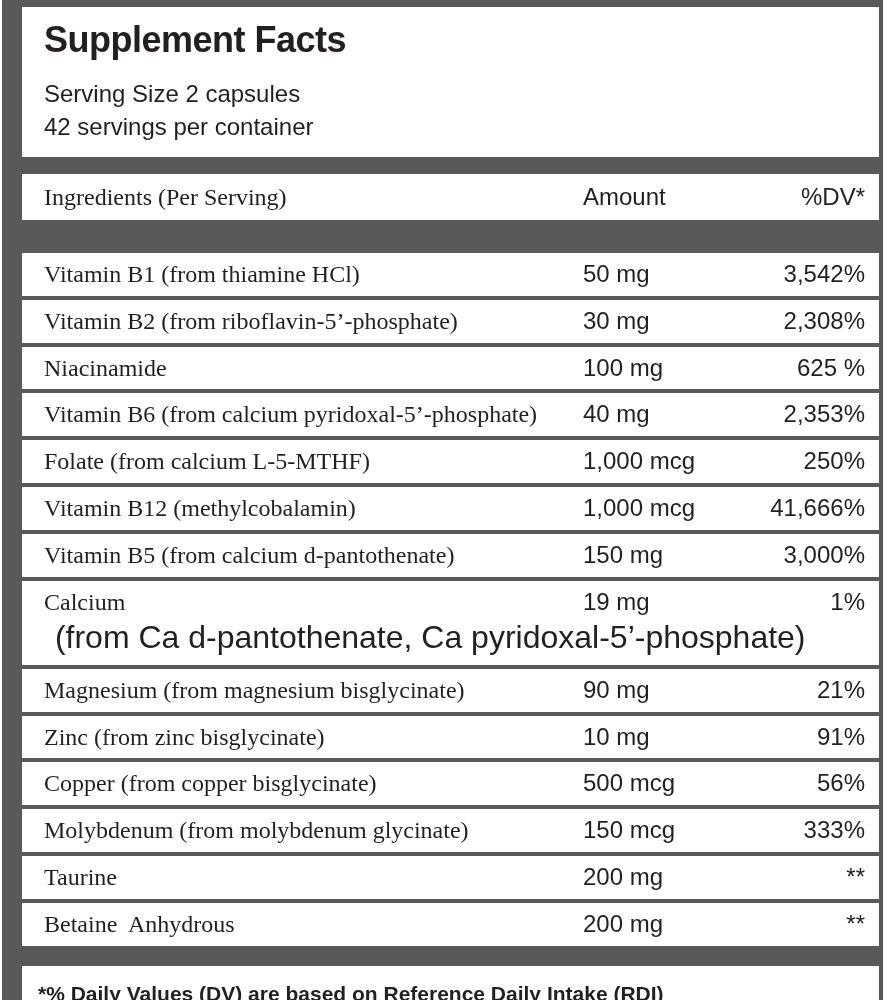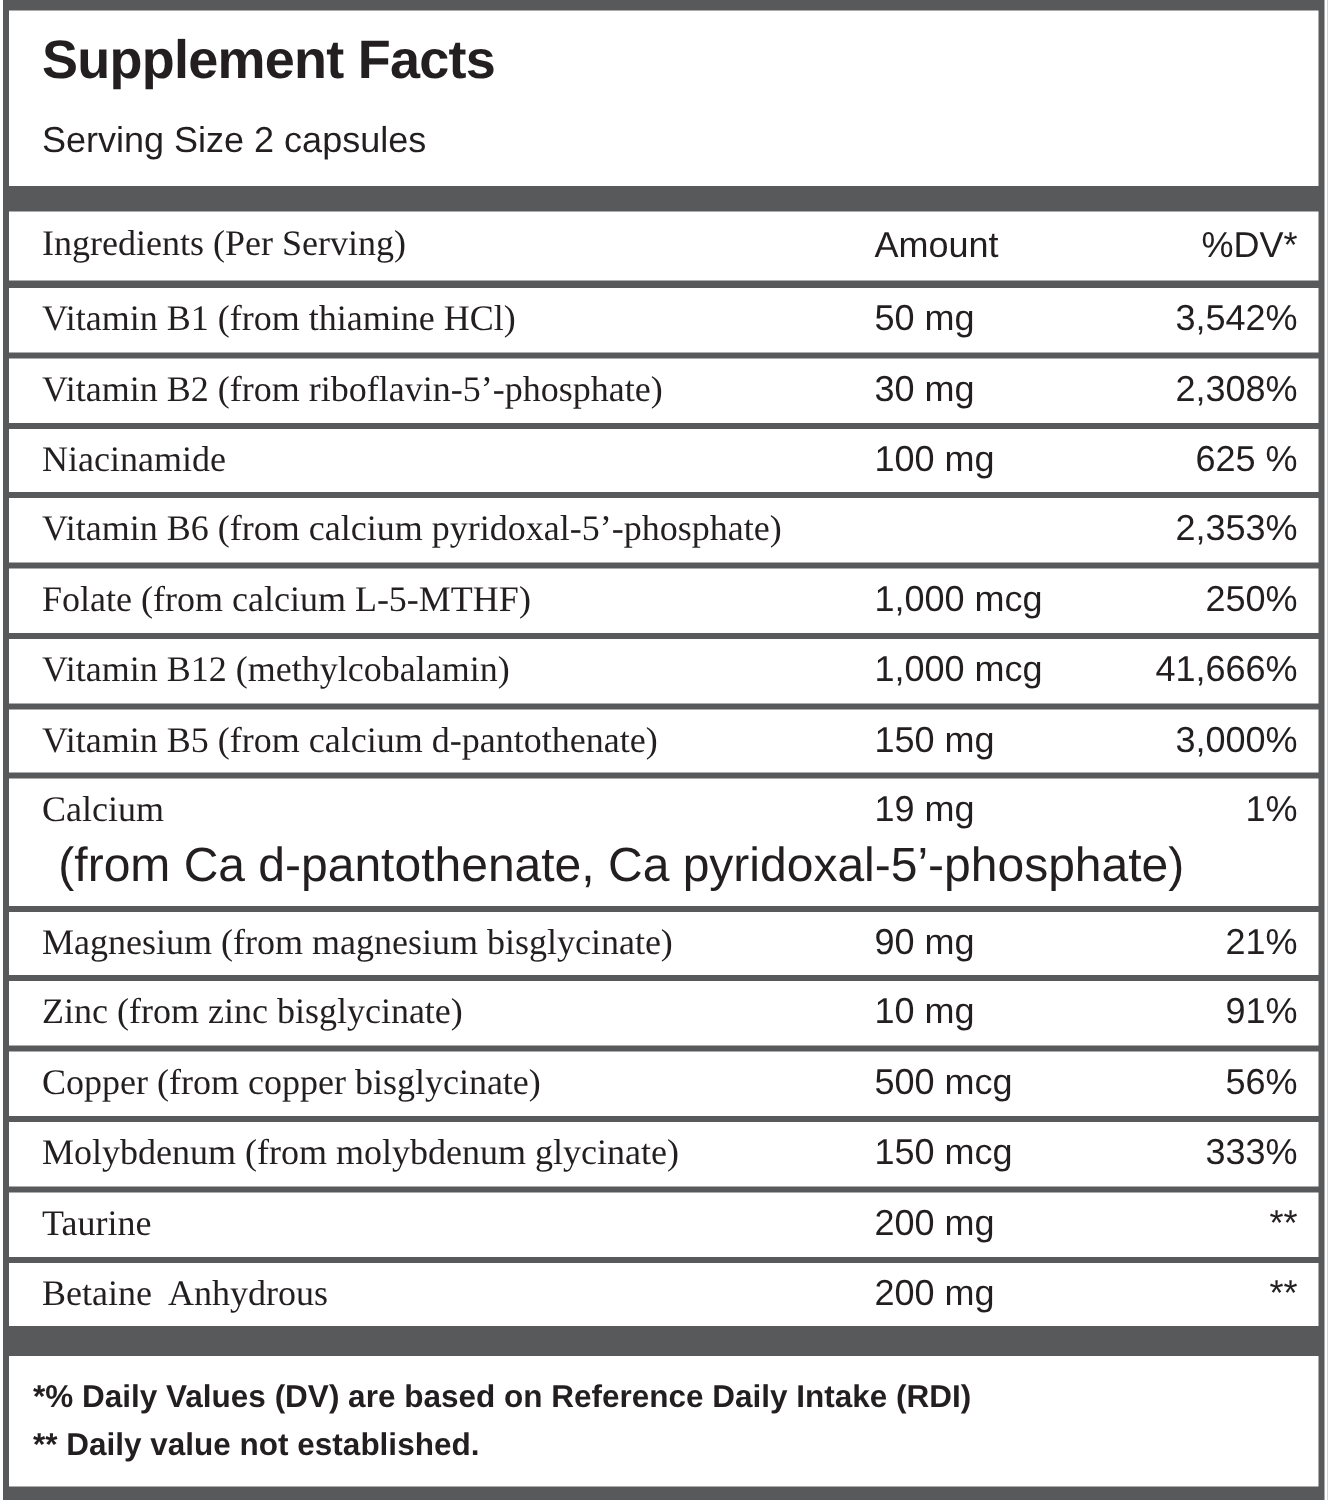--- a/index.html
+++ b/index.html
@@ -9,21 +9,21 @@
     background: #ffffff;
     font-family: "Liberation Sans", sans-serif;
     color: #231f20;
     -webkit-font-smoothing: antialiased;
   }
   .label {
     width: 881px;
     height: 1000px;
     margin-left: 2px;
     background: #58595b;
-    padding: 7px 4px 10px 4px;
+    padding: 7px 4px 10px 20px;
     display: flex;
     flex-direction: column;
   }
   .box { background: #ffffff; }
 
   
   .header-box {
     padding: 14px 20px 14px 22px;
   }
   .title {
@@ -43,21 +43,21 @@
   .col-header-box {
     margin-top: 17px;
     display: flex;
     align-items: center;
     padding: 9px 14px 9px 22px;
     font-size: 24px;
   }
 
   
   .rows-box {
-    margin-top: 5px;
+    margin-top: 33px;
     display: flex;
     flex-direction: column;
     gap: 4px;
   }
   .row {
     background: #ffffff;
     display: flex;
     flex-wrap: wrap;
     align-items: center;
     padding: 7px 14px 7px 22px;
@@ -86,20 +86,21 @@
   .footnote-line { white-space: pre-wrap; }
 </style>
 </head>
 <body>
 
 <div class="label">
 
   <section class="box header-box">
     <h1 class="title">Supplement Facts</h1>
     <div class="serving-line">Serving Size 2 capsules</div>
+    <div class="serving-line">42 servings per container</div>
   </section>
 
   <section class="box col-header-box">
     <div class="cell-name">Ingredients (Per Serving)</div>
     <div class="cell-amount">Amount</div>
     <div class="cell-dv">%DV*</div>
   </section>
 
   <div class="rows-box">
   <div class="row">
@@ -118,20 +119,21 @@
 
   <div class="row">
     <div class="cell-name">Niacinamide</div>
     <div class="cell-amount">100 mg</div>
     <div class="cell-dv">625 %</div>
 
   </div>
 
   <div class="row">
     <div class="cell-name">Vitamin B6 (from calcium pyridoxal-5’-phosphate)</div>
+    <div class="cell-amount">40 mg</div>
     <div class="cell-dv">2,353%</div>
 
   </div>
 
   <div class="row">
     <div class="cell-name">Folate (from calcium L-5-MTHF)</div>
     <div class="cell-amount">1,000 mcg</div>
     <div class="cell-dv">250%</div>
 
   </div>

